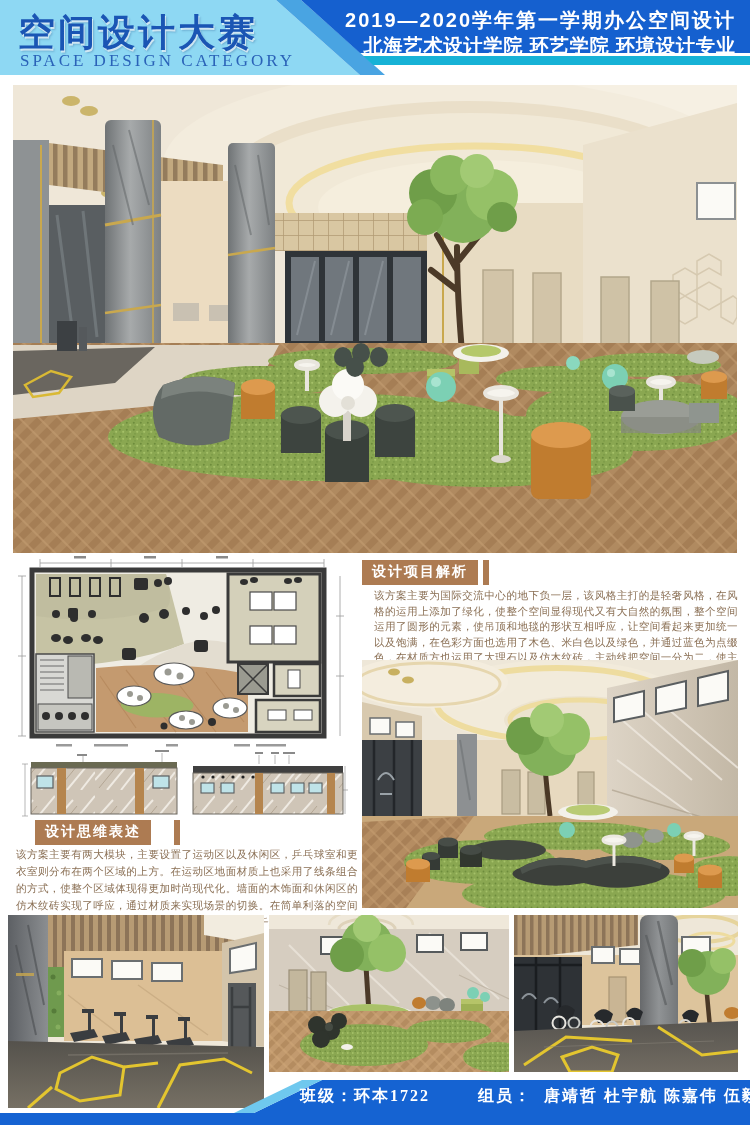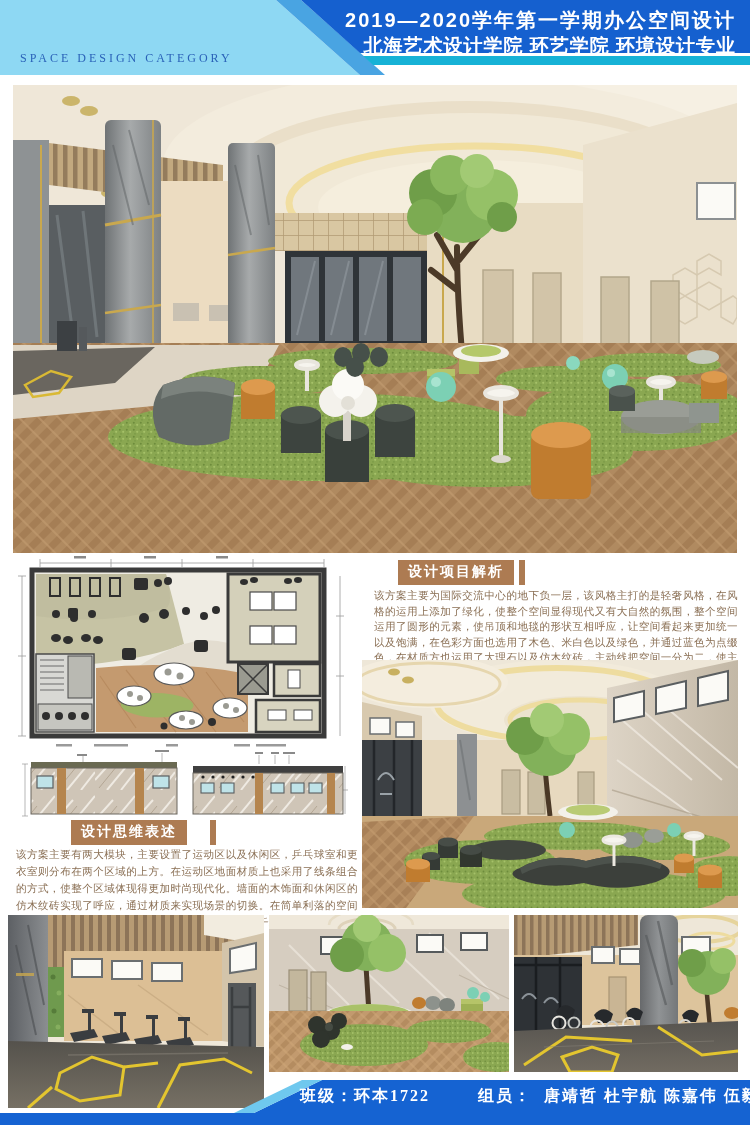--- a/index.html
+++ b/index.html
@@ -4,29 +4,29 @@
 <style>
   html,body{margin:0;padding:0;background:#ffffff;}
   .poster{position:relative;width:750px;height:1125px;background:#ffffff;overflow:hidden;
           font-family:"Liberation Sans","DejaVu Sans",sans-serif;}
   .abs{position:absolute;}
   svg{display:block;}
 
   
   .hdr-title{left:18px;top:8px;font-size:37px;font-weight:bold;color:#1a55b4;letter-spacing:3px;
              text-shadow:1px 2px 0 rgba(255,255,255,.65),2px 3px 2px rgba(20,60,120,.25);}
-  .hdr-sub{left:20px;top:51px;font-size:12px;color:#2a62b8;letter-spacing:3px;
+  .hdr-sub{left:20px;top:51px;font-size:17px;color:#2a62b8;letter-spacing:3px;
            font-family:"Liberation Serif","DejaVu Serif",serif;}
   .hdr-r1{right:14px;top:7px;font-size:20px;font-weight:bold;color:#ffffff;letter-spacing:2px;white-space:nowrap;text-align:center;}
   .hdr-r2{right:14px;top:33px;font-size:19px;font-weight:bold;color:#ffffff;letter-spacing:1px;white-space:nowrap;}
 
   
   .sec-title{display:flex;align-items:stretch;gap:5px;}
   .sec-title .box{background:#ad7b52;color:#ffffff;font-weight:bold;font-size:14px;
-                  padding:3px 10px 4px 10px;letter-spacing:2px;white-space:nowrap;margin-left:36px;}
+                  padding:3px 10px 4px 10px;letter-spacing:2px;white-space:nowrap;}
   .sec-title .bar{width:6px;background:#ad7b52;}
 
   
   .body-text{color:#8a6f54;font-size:10.6px;line-height:15.6px;text-align:justify;letter-spacing:.4px;}
   .thinking-text{line-height:17px;}
 
   
   .ft-text{top:1086px;font-size:16px;color:#ffffff;letter-spacing:2px;white-space:nowrap;
            font-family:"Liberation Serif","DejaVu Serif",serif;font-weight:bold;}
 </style>
@@ -35,20 +35,21 @@
 
 <div class="poster">
 
   <div class="abs" style="left:0;top:0;width:750px;height:75px;">
     <svg width="750" height="75" viewBox="0 0 750 75">
       <polygon points="0,0 276,0 360,75 0,75" fill="#8ed8f3"></polygon>
       <polygon points="276,0 301,0 385,75 360,75" fill="#49a4e2"></polygon>
       <polygon points="301,0 750,0 750,53 360,53" fill="#1560cf"></polygon>
       <polygon points="363,56 750,56 750,65 373,65" fill="#17b2d6"></polygon>
     </svg>
+    <div class="abs hdr-title">空间设计大赛</div>
     <div class="abs hdr-sub">SPACE DESIGN CATEGORY</div>
     <div class="abs hdr-r1">2019—2020学年第一学期办公空间设计</div>
     <div class="abs hdr-r2">北海艺术设计学院 环艺学院 环境设计专业</div>
   </div>
 
   <div class="abs" style="left:13px;top:85px;width:724px;height:468px;">
     <svg width="724" height="468" viewBox="0 0 724 468">
       <defs>
         <linearGradient id="colG" x1="0" y1="0" x2="1" y2="0">
           <stop offset="0" stop-color="#6f7375"></stop>

